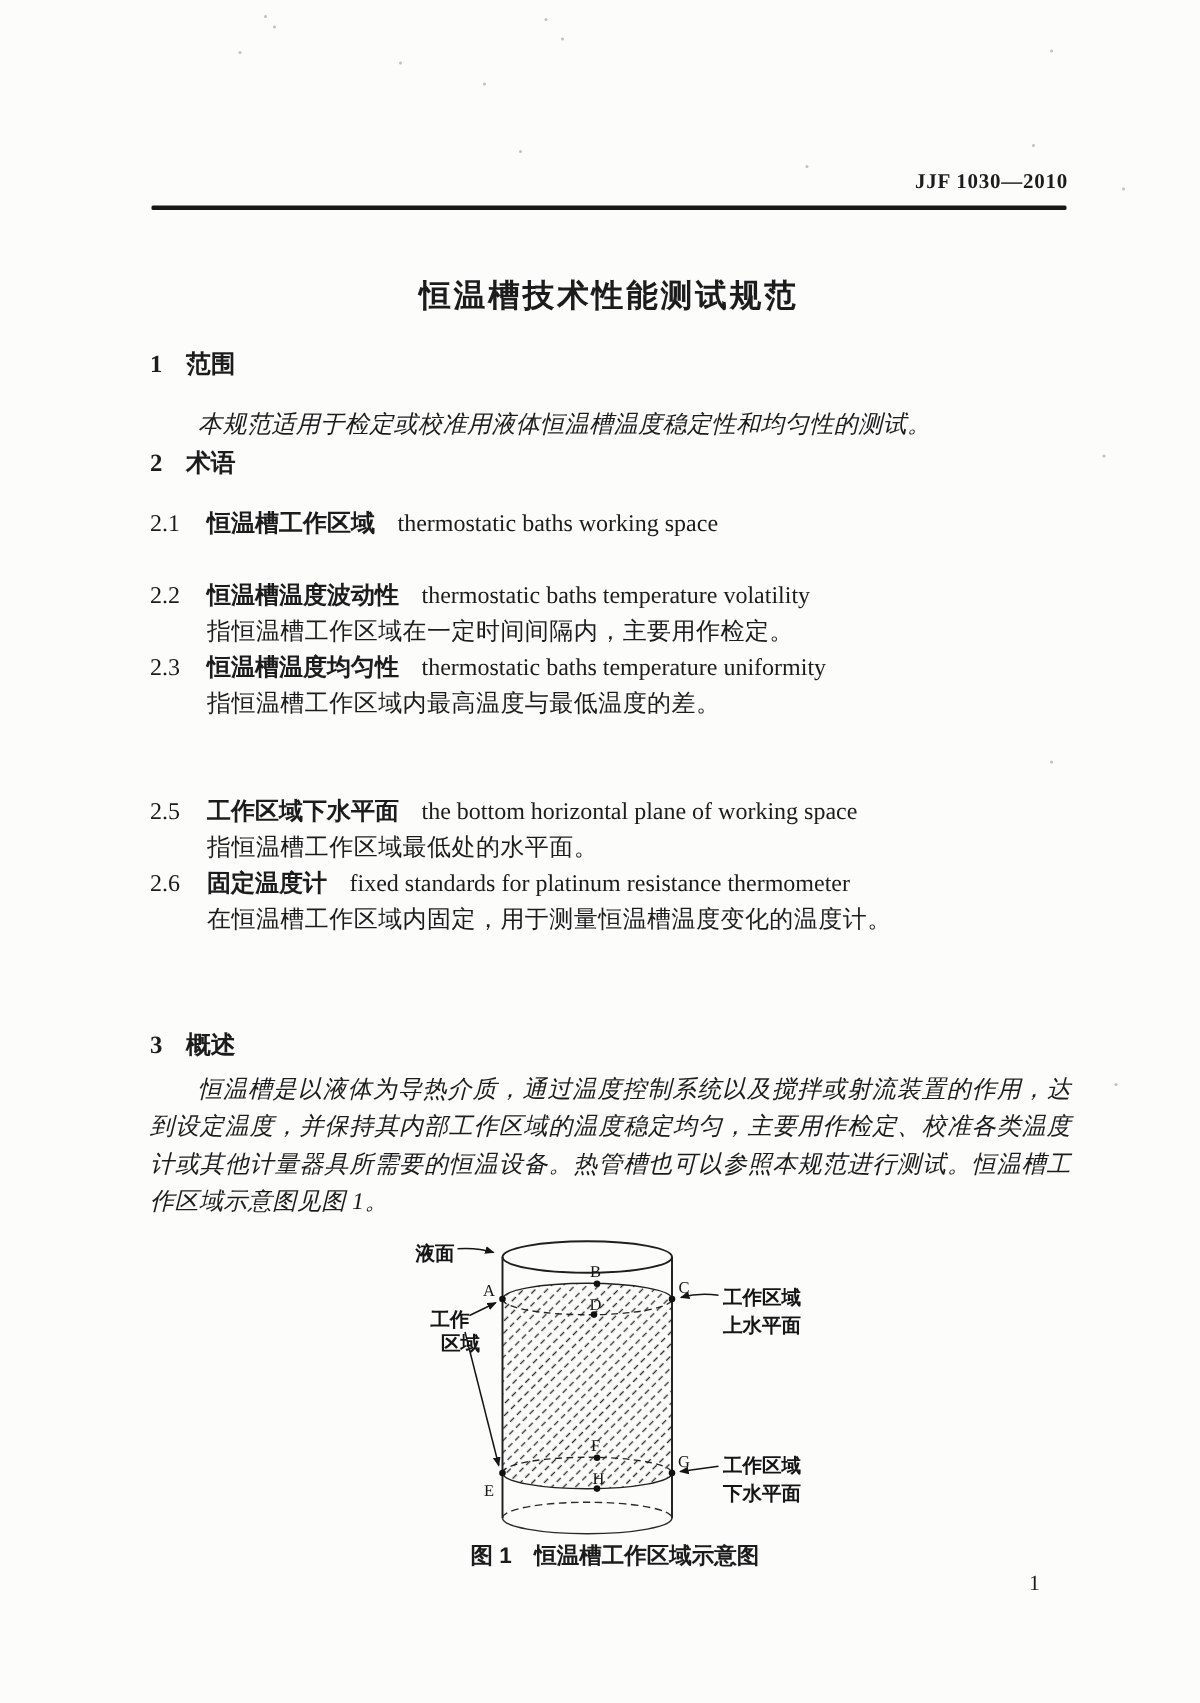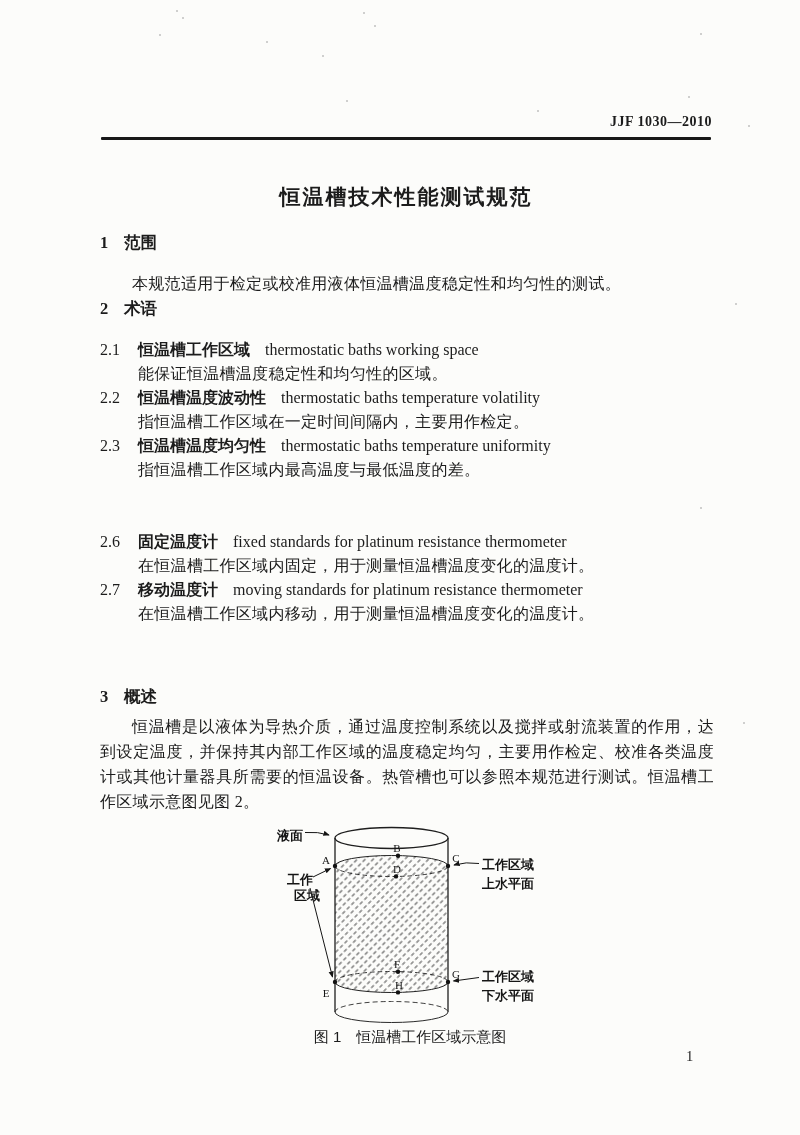--- a/index.html
+++ b/index.html
@@ -20,34 +20,34 @@
     font-family:Liberation Sans, sans-serif;
     font-weight:bold;font-size:21px;letter-spacing:2px;margin-top:16px;
   }
   .sec-h{
     left:100px;font-family:Liberation Serif, serif;
     font-weight:bold;font-size:16.5px;
   }
   .sec-h .sec-num{display:inline-block;min-width:24px;}
   .body-par{
     left:100px;width:614px;line-height:25px;text-indent:2em;
-    text-align:justify;letter-spacing:.3px;
+    text-align:justify;letter-spacing:.3px;font-style:italic;
   }
   .terms{top:338px;left:100px;width:616px;}
   .term{height:48px;}
   .term-line{line-height:24px;white-space:nowrap;}
   .t-num{display:inline-block;min-width:38px;}
   .t-zh{font-family:"Liberation Sans","DejaVu Sans",sans-serif;font-weight:bold;}
   .t-en{margin-left:15px;}
   .term-def{line-height:24px;padding-left:38px;letter-spacing:.3px;}
   .fig-wrap{top:818px;left:260px;width:300px;height:212px;}
   .fig-caption{
     top:1028px;left:260px;width:300px;text-align:center;
     font-family:"Liberation Sans","DejaVu Sans",sans-serif;
-    font-weight:normal;font-size:15px;
+    font-weight:bold;font-size:15px;
   }
   .page-num{top:1048px;left:686px;font-size:14.5px;}
   .speck{position:absolute;width:2px;height:2px;border-radius:50%;background:#8f8f8f;opacity:.55;}
   svg text{fill:#151515;}
   .fig-cjk{font-family:"Liberation Serif","DejaVu Serif",serif;font-weight:bold;font-size:13px;}
   .fig-letter{font-family:"Liberation Serif","DejaVu Serif",serif;font-size:11px;}
 </style>
 </head>
 <body>
 
@@ -60,46 +60,45 @@
 </div>
 <div class="abs body-par" style="top:271px">本规范适用于检定或校准用液体恒温槽温度稳定性和均匀性的测试。</div>
 
 <div class="abs sec-h" style="top:298px">
   <span class="sec-num">2</span><span>术语</span>
 </div>
 
 <div class="abs terms">
   <div class="term">
     <div class="term-line"><span class="t-num">2.1</span><span class="t-zh">恒温槽工作区域</span><span class="t-en">thermostatic baths working space</span></div>
-    <div class="term-def">能保证恒温槽温度稳定性和均匀性的区域。</div>
   </div>
   <div class="term">
     <div class="term-line"><span class="t-num">2.2</span><span class="t-zh">恒温槽温度波动性</span><span class="t-en">thermostatic baths temperature volatility</span></div>
     <div class="term-def">指恒温槽工作区域在一定时间间隔内，主要用作检定。</div>
   </div>
   <div class="term">
     <div class="term-line"><span class="t-num">2.3</span><span class="t-zh">恒温槽温度均匀性</span><span class="t-en">thermostatic baths temperature uniformity</span></div>
     <div class="term-def">指恒温槽工作区域内最高温度与最低温度的差。</div>
   </div>
   <div class="term">
   </div>
   <div class="term">
+    <div class="term-line"><span class="t-num">2.5</span><span class="t-zh">工作区域下水平面</span><span class="t-en">the bottom horizontal plane of working space</span></div>
+    <div class="term-def">指恒温槽工作区域最低处的水平面。</div>
+  </div>
+  <div class="term">
     <div class="term-line"><span class="t-num">2.6</span><span class="t-zh">固定温度计</span><span class="t-en">fixed standards for platinum resistance thermometer</span></div>
     <div class="term-def">在恒温槽工作区域内固定，用于测量恒温槽温度变化的温度计。</div>
-  </div>
-  <div class="term">
-    <div class="term-line"><span class="t-num">2.7</span><span class="t-zh">移动温度计</span><span class="t-en">moving standards for platinum resistance thermometer</span></div>
-    <div class="term-def">在恒温槽工作区域内移动，用于测量恒温槽温度变化的温度计。</div>
   </div>
 </div>
 
 <div class="abs sec-h" style="top:686px">
   <span class="sec-num">3</span><span>概述</span>
 </div>
-<div class="abs body-par" style="top:714px">恒温槽是以液体为导热介质，通过温度控制系统以及搅拌或射流装置的作用，达到设定温度，并保持其内部工作区域的温度稳定均匀，主要用作检定、校准各类温度计或其他计量器具所需要的恒温设备。热管槽也可以参照本规范进行测试。恒温槽工作区域示意图见图 2。</div>
+<div class="abs body-par" style="top:714px">恒温槽是以液体为导热介质，通过温度控制系统以及搅拌或射流装置的作用，达到设定温度，并保持其内部工作区域的温度稳定均匀，主要用作检定、校准各类温度计或其他计量器具所需要的恒温设备。热管槽也可以参照本规范进行测试。恒温槽工作区域示意图见图 1。</div>
 
 <svg class="abs fig-wrap" viewBox="0 0 300 212">
   <defs>
     <pattern id="hatch" width="5.6" height="6.4" patternUnits="userSpaceOnUse" patternTransform="rotate(45)">
       <line x1="2.8" y1="-1" x2="2.8" y2="7.4" stroke="#2c2c2c" stroke-width="0.9" stroke-dasharray="4.2 2.6"></line>
     </pattern>
     <marker id="arr" markerWidth="7" markerHeight="6" refX="5.6" refY="2.6" orient="auto">
       <path d="M0,0 L6.4,2.6 L0,5.2 Z" fill="#151515"></path>
     </marker>
   </defs>

